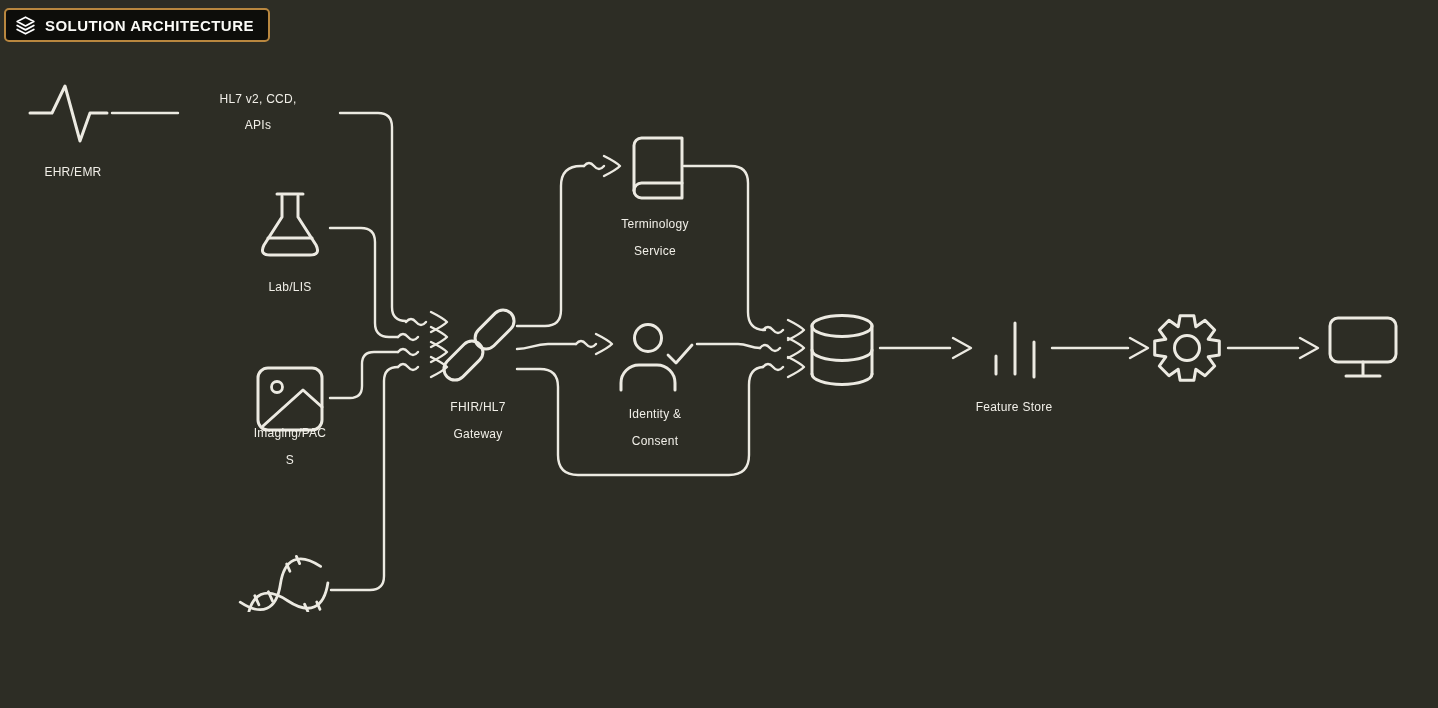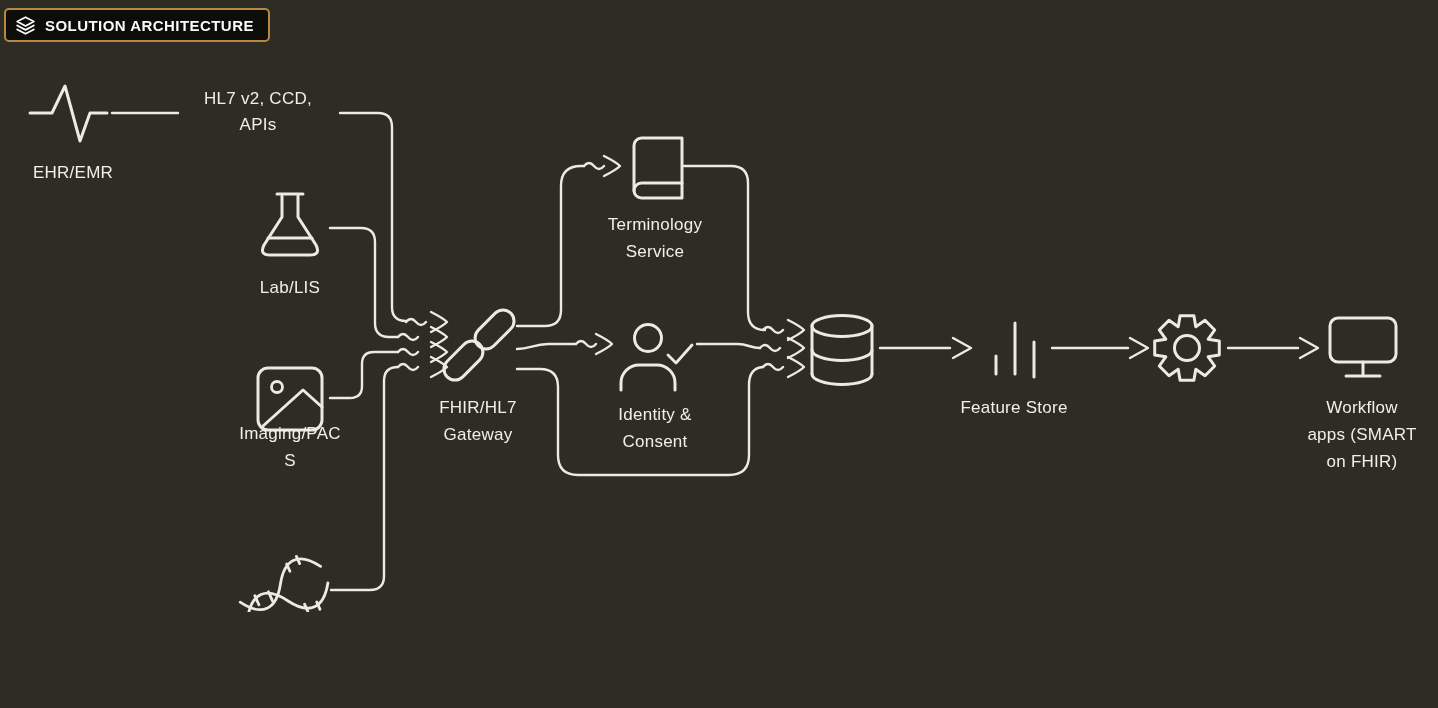--- a/index.html
+++ b/index.html
@@ -7,21 +7,21 @@
     --badge-border:#b9873f; --badge-background:#0d0d0a; --badge-text:#fafaf7;
   }
   html,body{margin:0;padding:0;}
   body{background:var(--background);font-family:"Liberation Sans",sans-serif;}
   .stage{position:relative;width:1438px;height:612px;background:var(--background);overflow:hidden;padding-left:48px;}
   .art{position:absolute;left:0;top:0;}
   .edge,.head{fill:none;stroke:var(--stroke);stroke-width:2.4;stroke-linecap:round;stroke-linejoin:round;}
   .icon{fill:none;stroke:var(--stroke);stroke-width:3;stroke-linecap:round;stroke-linejoin:round;}
   .icon-thin{fill:none;stroke:var(--stroke);stroke-width:2.8;stroke-linecap:round;stroke-linejoin:round;}
   .label{position:absolute;transform:translateX(-50%);text-align:center;color:var(--text);
-         font-size:17px;line-height:27px;letter-spacing:.25px;white-space:nowrap;}
+         font-size:12px;line-height:27px;letter-spacing:.25px;white-space:nowrap;}
   .badge{position:absolute;left:4px;top:8px;height:30px;display:flex;align-items:center;gap:9px;
          padding:0 14px 0 9px;background:var(--badge-background);border:2px solid var(--badge-border);
          border-radius:5px;color:var(--badge-text);font-size:15px;font-weight:600;letter-spacing:.45px;}
   .badge svg{display:block;}
   .badge-icon{stroke:#fff;fill:none;stroke-width:2;stroke-linecap:round;stroke-linejoin:round;}
 </style>
 </head>
 <body>
 
 <div class="stage">
@@ -191,19 +191,14 @@
     <div>Identity &amp;</div>
     <div>Consent</div>
   </div>
 
 
   <div class="label" style="left:1014px;top:394px">
     <div>Feature Store</div>
   </div>
 
 
-  <div class="label" style="left:1362px;top:394px">
-    <div>Workflow</div>
-    <div>apps (SMART</div>
-    <div>on FHIR)</div>
-  </div>
 
 </div>
 
 </body></html>

